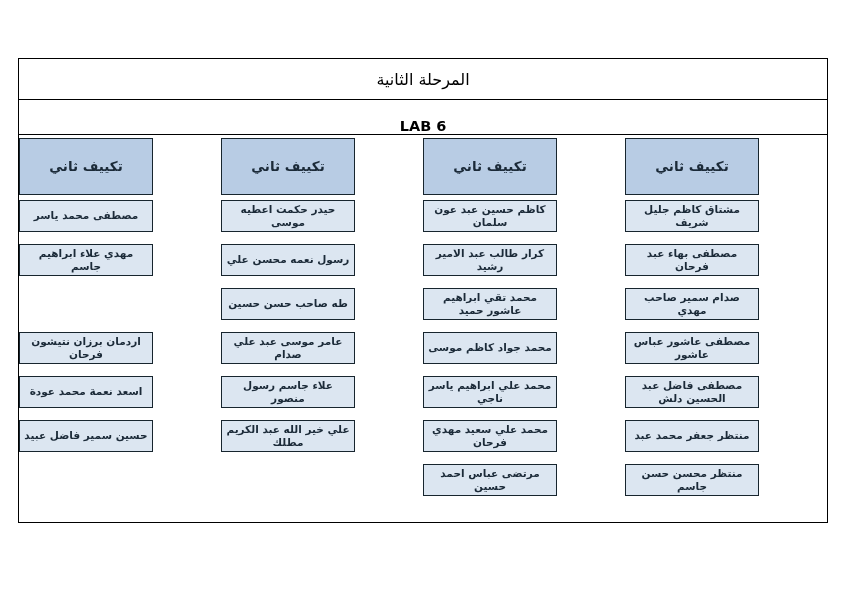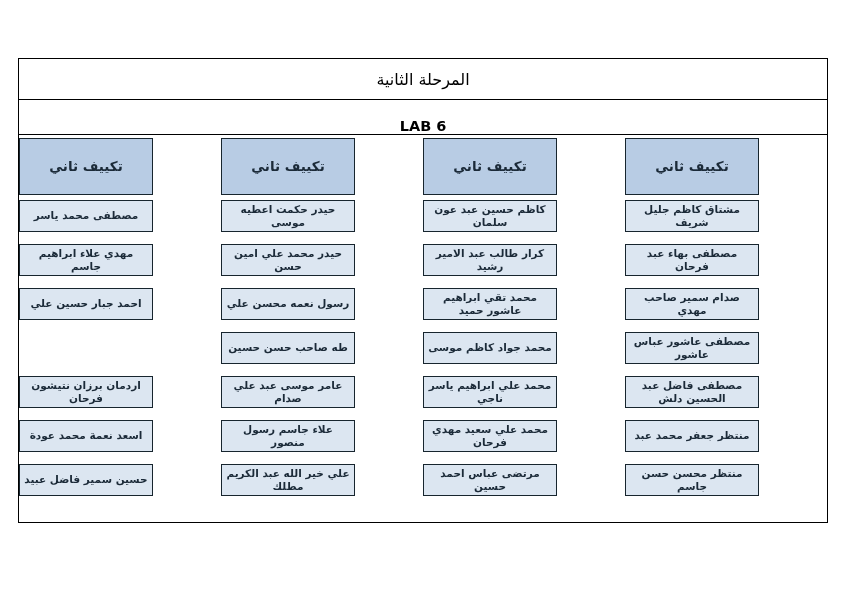--- a/index.html
+++ b/index.html
@@ -205,23 +205,20 @@
       </div>
 
       <div class="col">
         <div class="col-header">
           <span>تكييف ثاني</span>
         </div>
         <div class="name-cell">
             <span>حيدر حكمت اعطيه موسى</span>
           </div>
         <div class="name-cell">
-            <span>حيدر محمد علي امين حسن</span>
-          </div>
-        <div class="name-cell">
             <span>رسول نعمه محسن علي</span>
           </div>
         <div class="name-cell">
             <span>طه صاحب حسن حسين</span>
           </div>
         <div class="name-cell">
             <span>عامر موسى عبد علي صدام</span>
           </div>
         <div class="name-cell">
             <span>علاء جاسم رسول منصور</span>
@@ -233,23 +230,20 @@
 
       <div class="col">
         <div class="col-header">
           <span>تكييف ثاني</span>
         </div>
         <div class="name-cell">
             <span>مصطفى محمد ياسر</span>
           </div>
         <div class="name-cell">
             <span>مهدي علاء ابراهيم جاسم</span>
-          </div>
-        <div class="name-cell">
-            <span>احمد جبار حسين علي</span>
           </div>
         <div class="name-cell blank">
             <span></span>
           </div>
         <div class="name-cell">
             <span>اردمان برزان نتيشون فرحان</span>
           </div>
         <div class="name-cell">
             <span>اسعد نعمة محمد عودة</span>
           </div>

